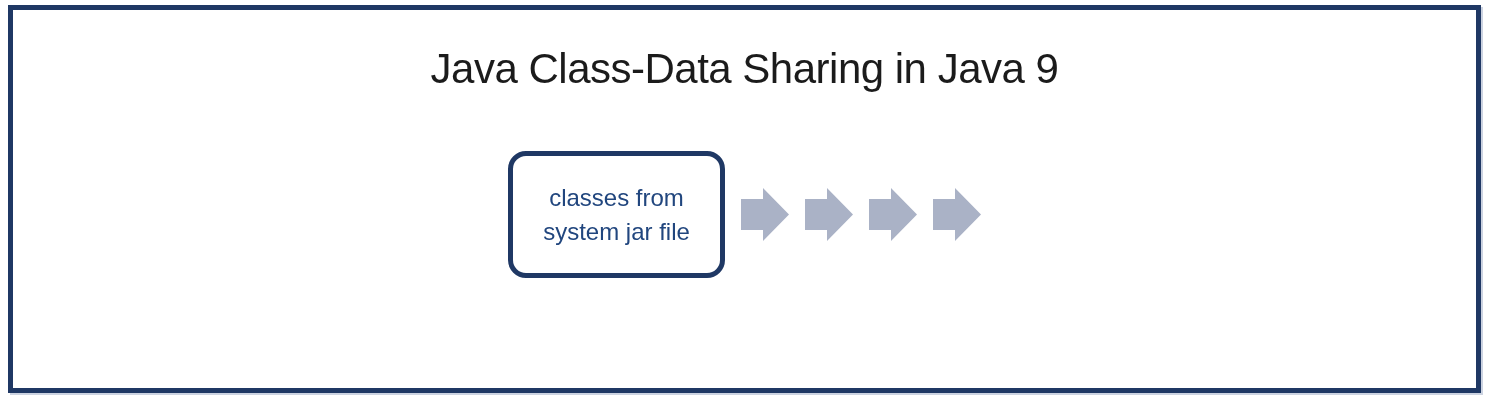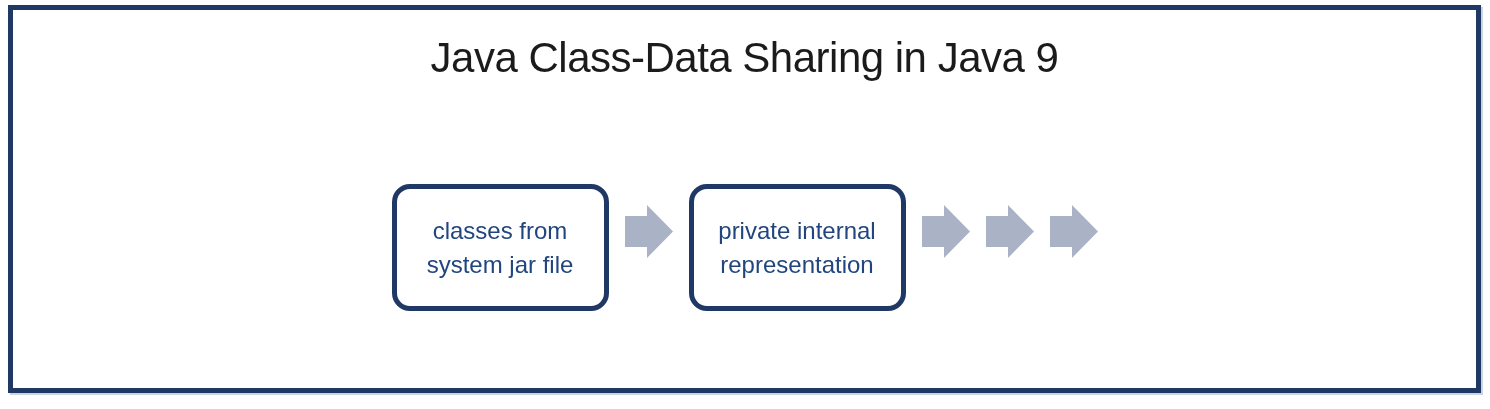--- a/index.html
+++ b/index.html
@@ -20,21 +20,21 @@
     left: 8px;
     top: 5px;
     width: 1473px;
     height: 388px;
     box-sizing: border-box;
     border: 5px solid var(--frame-border, #1f3864);
     box-shadow: 2px 2px 0 rgba(110, 130, 170, 0.35);
     background: var(--background, #ffffff);
   }
   .title {
-    margin-top: 22px;
+    margin-top: 33px;
     text-align: center;
     font-size: 42px;
     line-height: 1.25;
     color: var(--title-text, #1b1b1b);
     letter-spacing: -0.5px;
   }
   .flow {
     position: absolute;
     left: 0;
     right: 0;
@@ -48,21 +48,20 @@
     box-sizing: border-box;
     width: 217px;
     height: 127px;
     border: 5px solid var(--box-border, #1f3864);
     border-radius: 18px;
     background: var(--background, #ffffff);
     display: flex;
     align-items: center;
     justify-content: center;
     text-align: center;
-    margin-top: 33px;
   }
   .box-label {
     color: var(--box-text, #21467e);
     font-size: 24px;
     line-height: 1.38;
     white-space: pre-line;
   }
   .arrow {
     width: 48px;
     height: 53px;
@@ -83,24 +82,20 @@
 
       <div class="box">
         <span class="box-label">classes from
 system jar file</span>
       </div>
 
       <svg class="arrow" viewBox="0 0 48 53" aria-hidden="true">
         <polygon points="0,11 22,11 22,0 48,26.5 22,53 22,42 0,42"></polygon>
       </svg>
 
-      <div class="box">
-        <span class="box-label">private internal
-representation</span>
-      </div>
 
       <svg class="arrow" viewBox="0 0 48 53" aria-hidden="true">
         <polygon points="0,11 22,11 22,0 48,26.5 22,53 22,42 0,42"></polygon>
       </svg>
 
 
       <svg class="arrow" viewBox="0 0 48 53" aria-hidden="true">
         <polygon points="0,11 22,11 22,0 48,26.5 22,53 22,42 0,42"></polygon>
       </svg>
 

